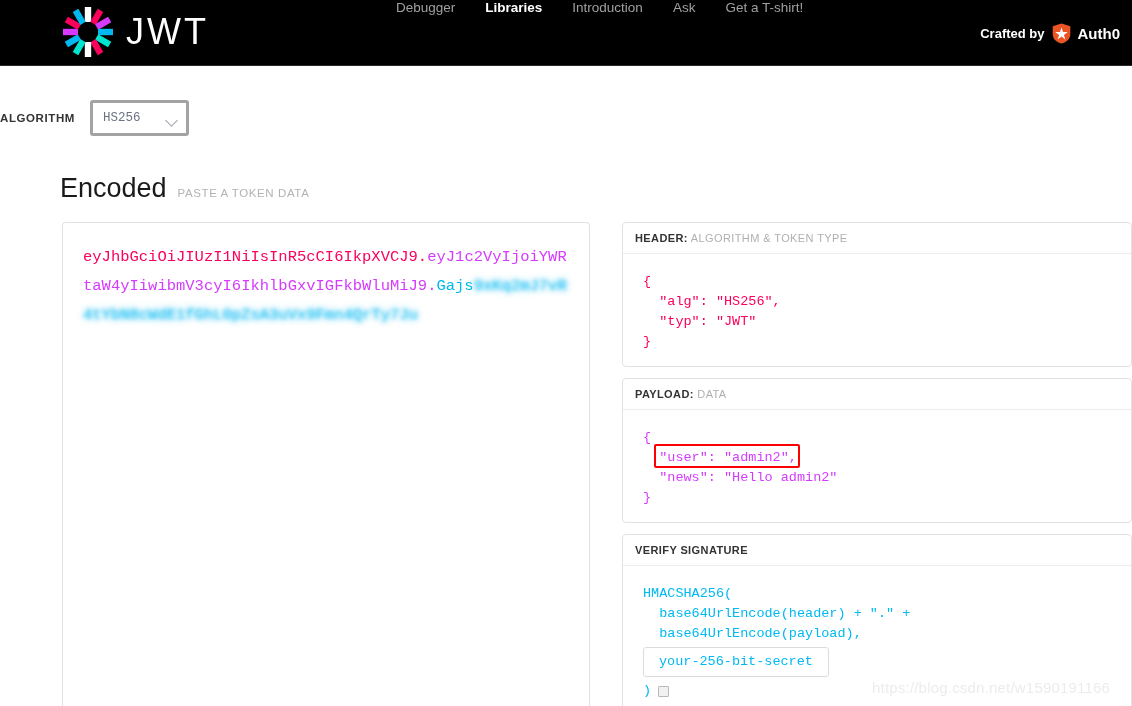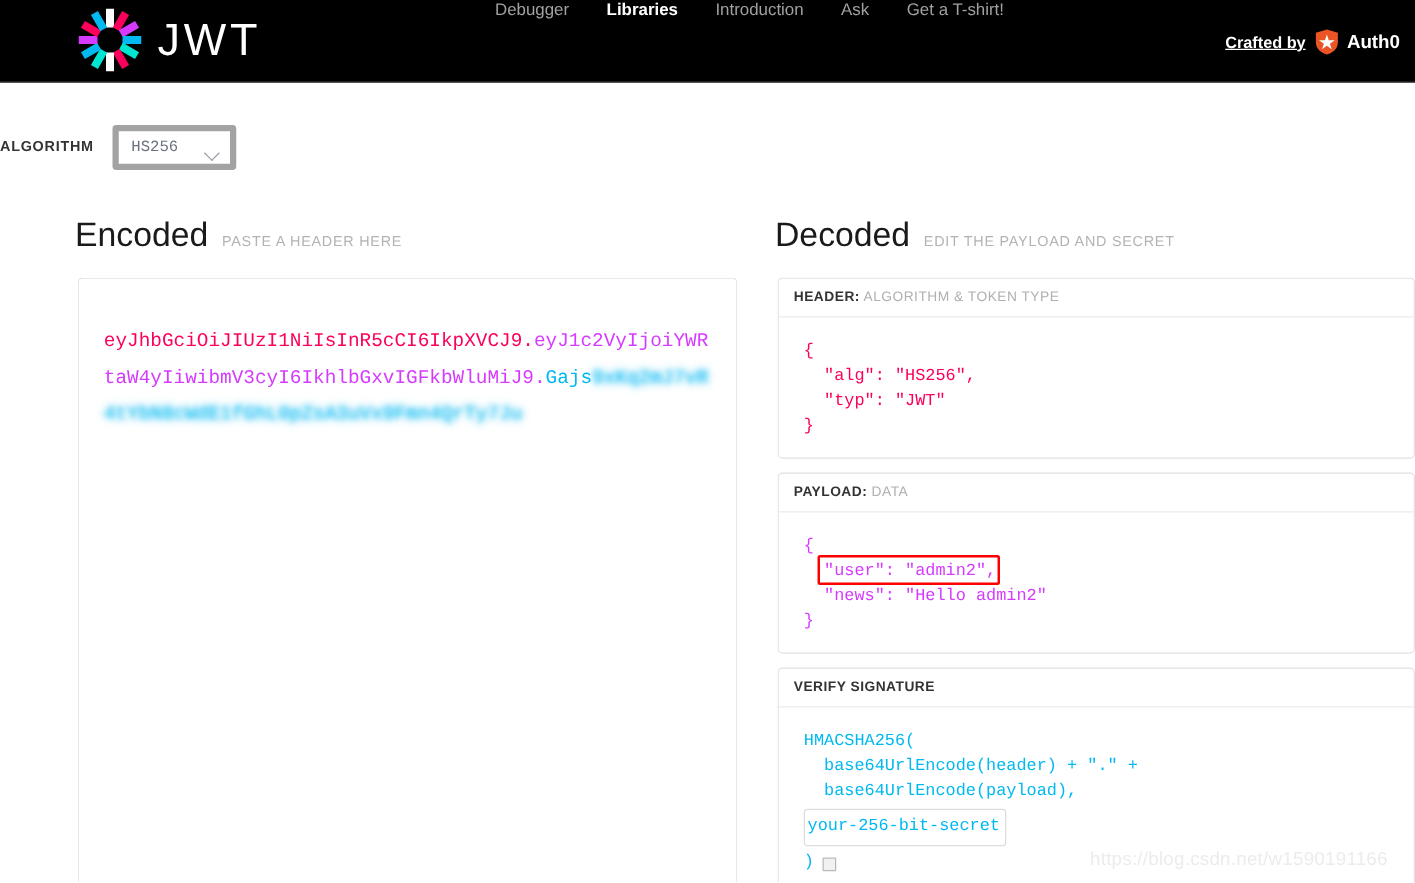--- a/index.html
+++ b/index.html
@@ -19,46 +19,46 @@
   }
   .brand { position: absolute; left: 62px; top: 4px; display: flex; align-items: center; height: 56px; }
   .logo-mark { width: 52px; height: 52px; position: relative; }
   .wordmark { margin-left: 12px; color: #ffffff; font-size: 36px; letter-spacing: 3px; font-weight: 300; line-height: 1; font-family: "Liberation Sans", sans-serif; }
 
   .nav-links { position: absolute; left: 396px; top: 0; height: 66px; display: flex; align-items: flex-start; gap: 30px; }
   .nav-link { color: #a0a0a0; font-size: 13.5px; text-decoration: none; white-space: nowrap; cursor: pointer; }
   .nav-link.active { color: #ffffff; font-weight: bold; }
 
   .crafted { position: absolute; right: 12px; top: 0; height: 66px; display: flex; align-items: center; gap: 7px; }
-  .crafted-text { color: #ffffff; font-size: 13px; font-weight: bold; text-decoration: underline; }
+  .crafted-text { color: #ffffff; font-size: 13px; font-weight: bold; }
   .auth0-shield { width: 19px; height: 21px; position: relative; }
   .auth0-name { color: #ffffff; font-size: 15px; font-weight: bold; }
 
   
   .algo-row { position: absolute; left: 0; top: 100px; width: 1132px; display: flex; justify-content: flex-start; align-items: center; gap: 15px; }
   .algo-label { font-size: 11.5px; font-weight: bold; color: #333; letter-spacing: 0.6px; }
   .algo-select {
-    width: 99px; height: 36px; border: 5px solid #a3a3a3; border-radius: 3px; background: #fff;
+    width: 99px; height: 36px; border: 3px solid #a3a3a3; border-radius: 3px; background: #fff;
     display: flex; align-items: center; padding: 0 10px; position: relative; cursor: pointer;
   }
   .algo-value { font-size: 12.5px; color: #6b7280; font-family: "Liberation Mono", monospace; }
   .chev { position: absolute; right: 10px; top: 13px; width: 9px; height: 9px; border-right: 1.5px solid #9aa0a6; border-bottom: 1.5px solid #9aa0a6; transform: rotate(45deg); }
 
   
   .col-title { position: absolute; display: flex; align-items: baseline; }
   .col-title .big { font-size: 27px; color: #1a1a1a; font-weight: 400; font-family: Liberation Sans, sans-serif; }
   .col-title .sub { font-size: 11.5px; color: #b3b3b3; letter-spacing: 0.6px; margin-left: 11px; }
   #title-encoded { left: 60px; top: 173px; }
   #title-decoded { left: 620px; top: 173px; }
 
   
   .encoded-box {
     position: absolute; left: 62px; top: 222px; width: 528px; height: 484px;
     border: 1px solid #e2e2e2; border-bottom: none; border-radius: 4px 4px 0 0; background: #fff;
-    padding: 36px 20px 0 20px; overflow: hidden;
+    padding: 20px 20px 0 20px; overflow: hidden;
   }
   .token {
     font-family: "Liberation Mono", monospace; font-size: 15.5px; line-height: 29px;
     word-break: break-all; white-space: pre-wrap;
   }
   .tok-h { color: #fb015b; }
   .tok-p { color: #d63aff; }
   .tok-s { color: #00b9f1; }
   .blur-sig {
     display: inline; color: transparent; background: transparent;
@@ -80,21 +80,21 @@
   .c-blue { color: #00b9f1; }
 
   .hl-wrap { position: relative; display: inline-block; }
   .hl-box {
     position: absolute; left: -5px; top: -4px; width: 146px; height: 24px;
     border: 2px solid #ff0000; border-radius: 2px; pointer-events: none;
   }
 
   .secret-input {
     display: inline-block; border: 1px solid #dcdcdc; border-radius: 3px; background: #fff;
-    padding: 4px 2px; margin: 3px 0 4px 0; font-family: "Liberation Mono", monospace;
+    padding: 4px 15px; margin: 3px 0 4px 0; font-family: "Liberation Mono", monospace;
     font-size: 13.5px; color: #00b9f1; min-width: 162px;
   }
   .sig-foot { display: flex; align-items: center; gap: 7px; font-family: "Liberation Mono", monospace; font-size: 13.5px; color: #00b9f1; }
   .cb { width: 11px; height: 11px; border: 1px solid #b9b9b9; background: #f1f1f1; border-radius: 1px; display: inline-block; }
   .sig-foot b { font-weight: bold; color: #00b9f1; }
 
   .watermark {
     position: absolute; left: 872px; top: 679px; font-size: 15px; color: #ececec;
     font-family: "Liberation Sans", sans-serif; white-space: nowrap; letter-spacing: 0.2px;
   }
@@ -152,27 +152,23 @@
   <div class="algo-row">
     <span class="algo-label">ALGORITHM</span>
     <div class="algo-select">
       <span class="algo-value">HS256</span>
       <span class="chev"></span>
     </div>
   </div>
 
   <div class="col-title" id="title-encoded">
     <span class="big">Encoded</span>
-    <span class="sub">PASTE A HEADER HERE</span>
-  </div>
-
-  <div class="col-title" id="title-decoded">
-    <span class="big">Decoded</span>
-    <span class="sub">EDIT THE PAYLOAD AND SECRET</span>
-  </div>
+    <span class="sub">PASTE A TOKEN DATA</span>
+  </div>
+
 
   <div class="encoded-box">
     <div class="token"><span class="tok-h">eyJhbGciOiJIUzI1NiIsInR5cCI6IkpXVCJ9</span><span class="tok-h">.</span><span class="tok-p">eyJ1c2VyIjoiYWRtaW4yIiwibmV3cyI6IkhlbGxvIGFkbWluMiJ9</span><span class="tok-p">.</span><span class="tok-s">Gajs</span><span class="blur-sig">9xKq2mJ7vR4tYbN8cWdE1fGhL0pZsA3uVx9Fmn4QrTy7Ju</span></div>
   </div>
 
   <div class="decoded-col">
 
     <div class="dsec">
       <div class="dsec-head">
         <b>HEADER:</b>

